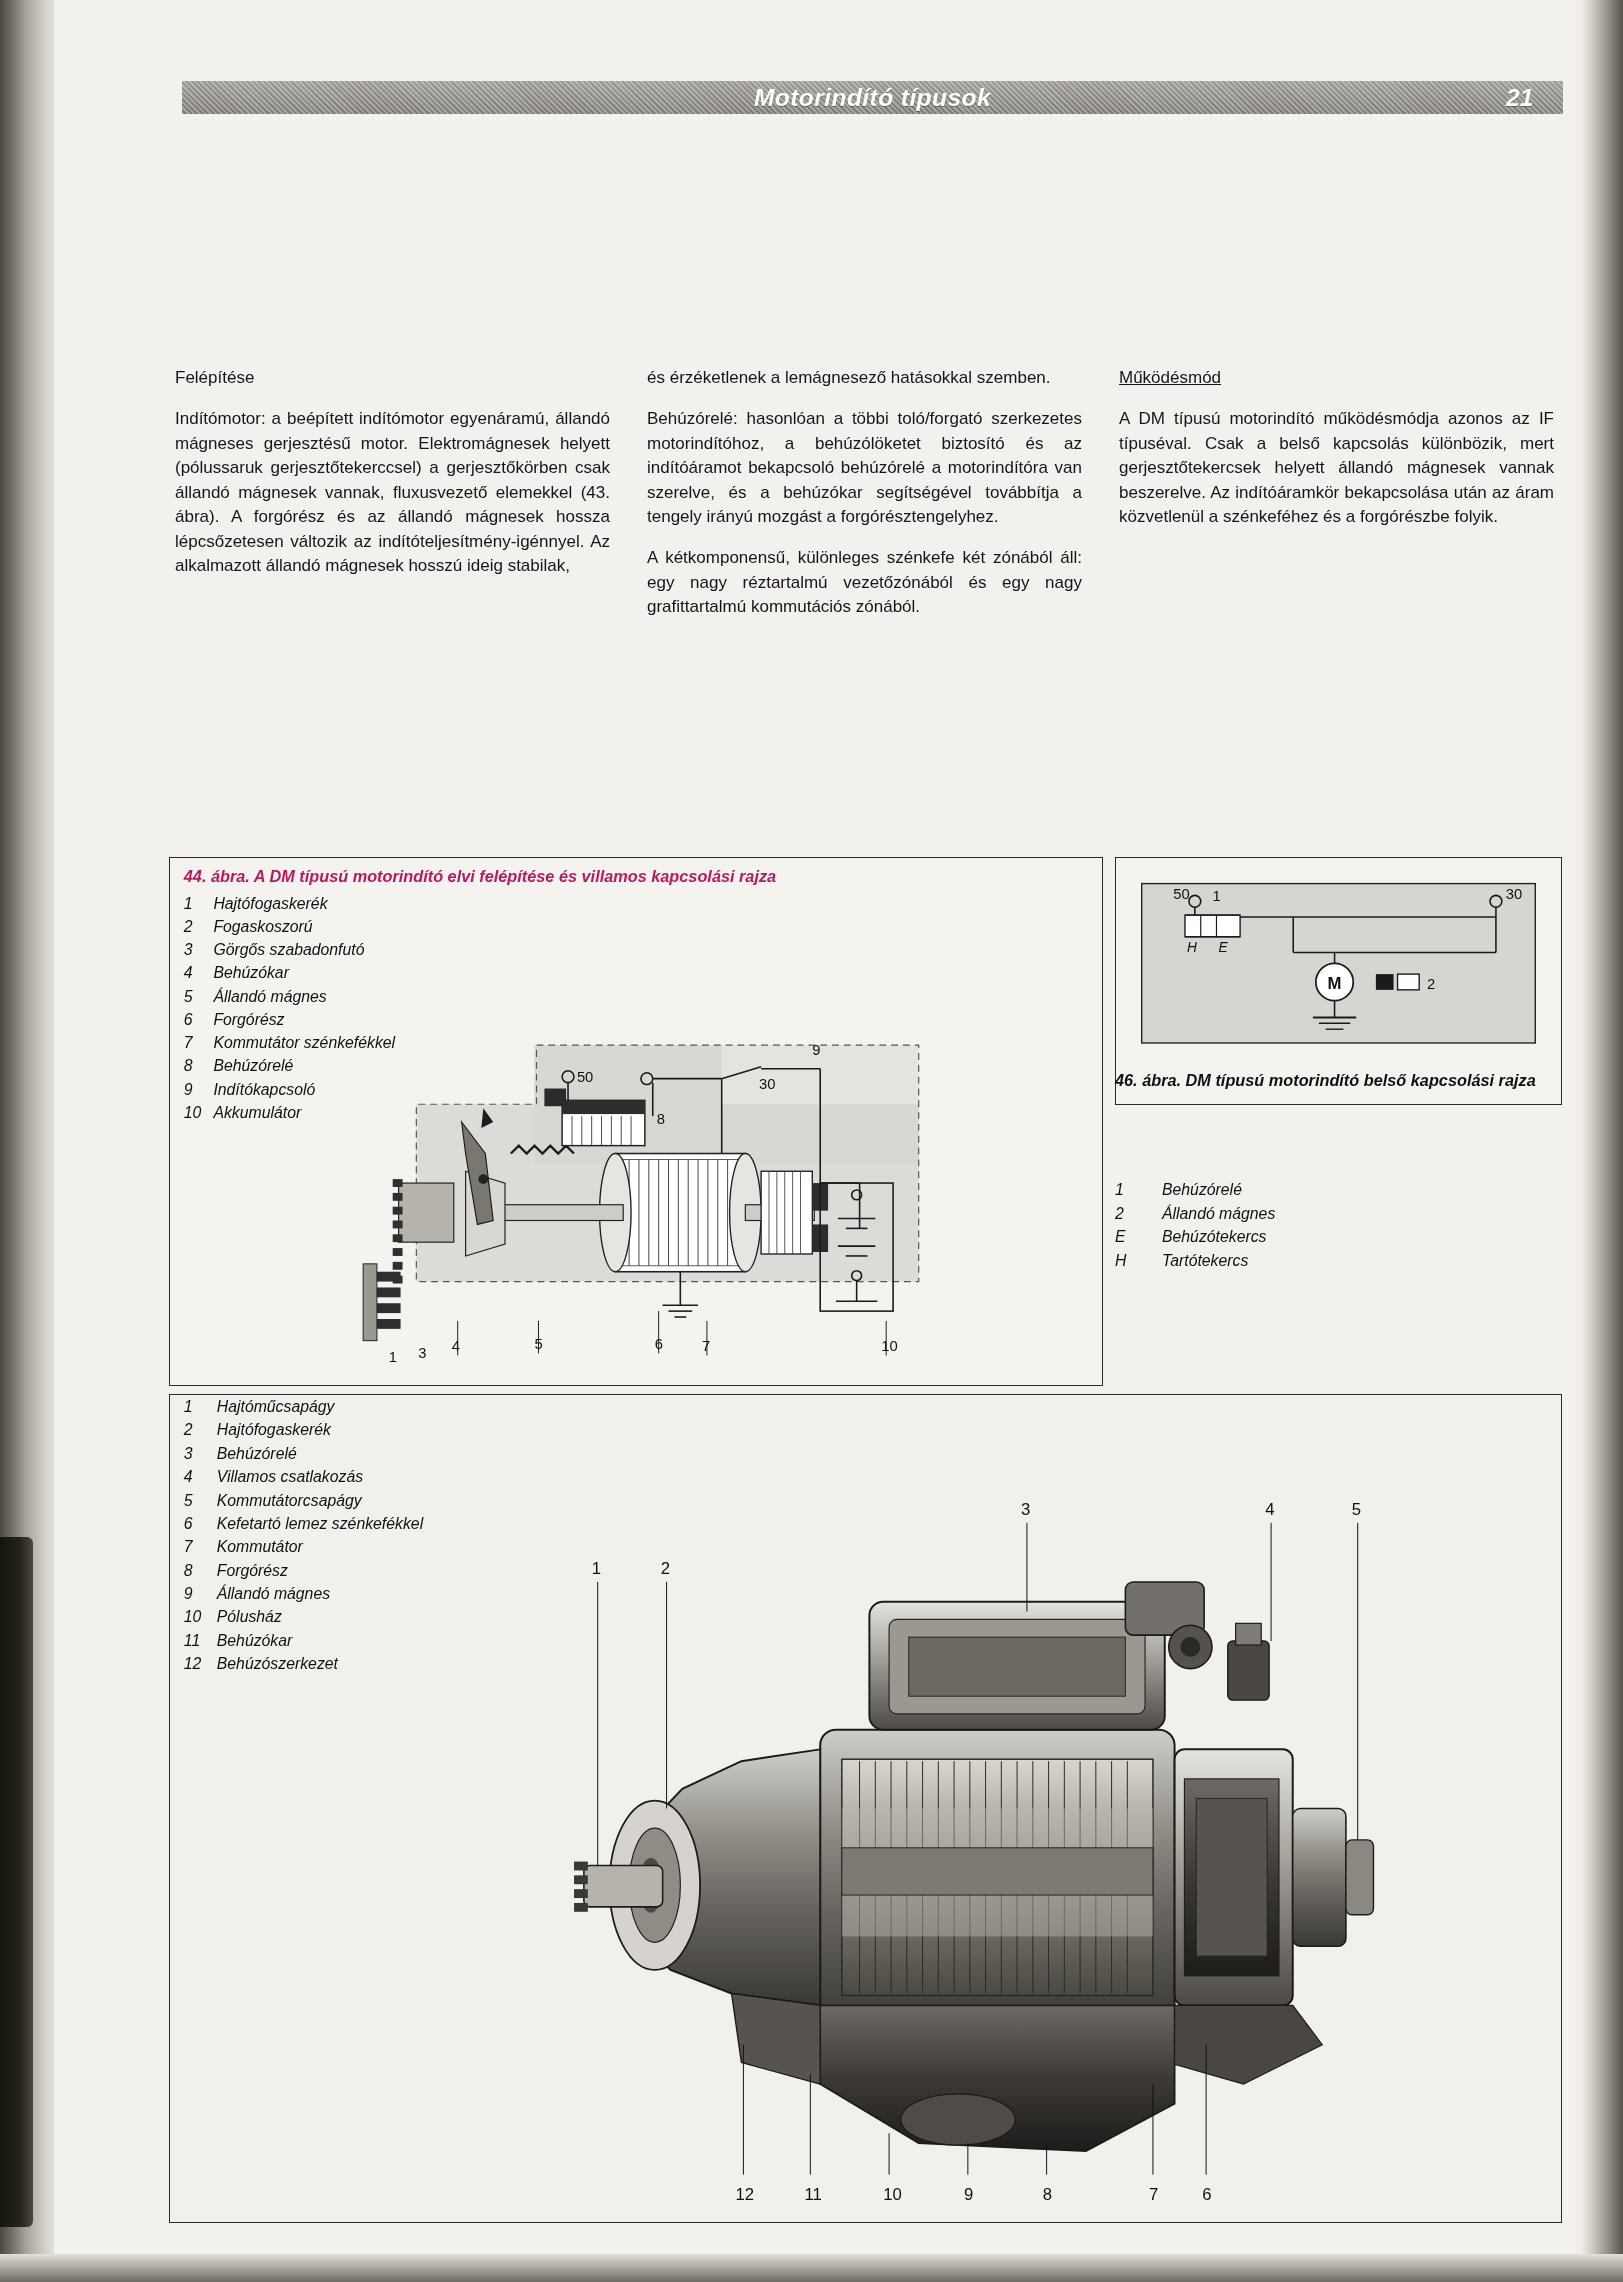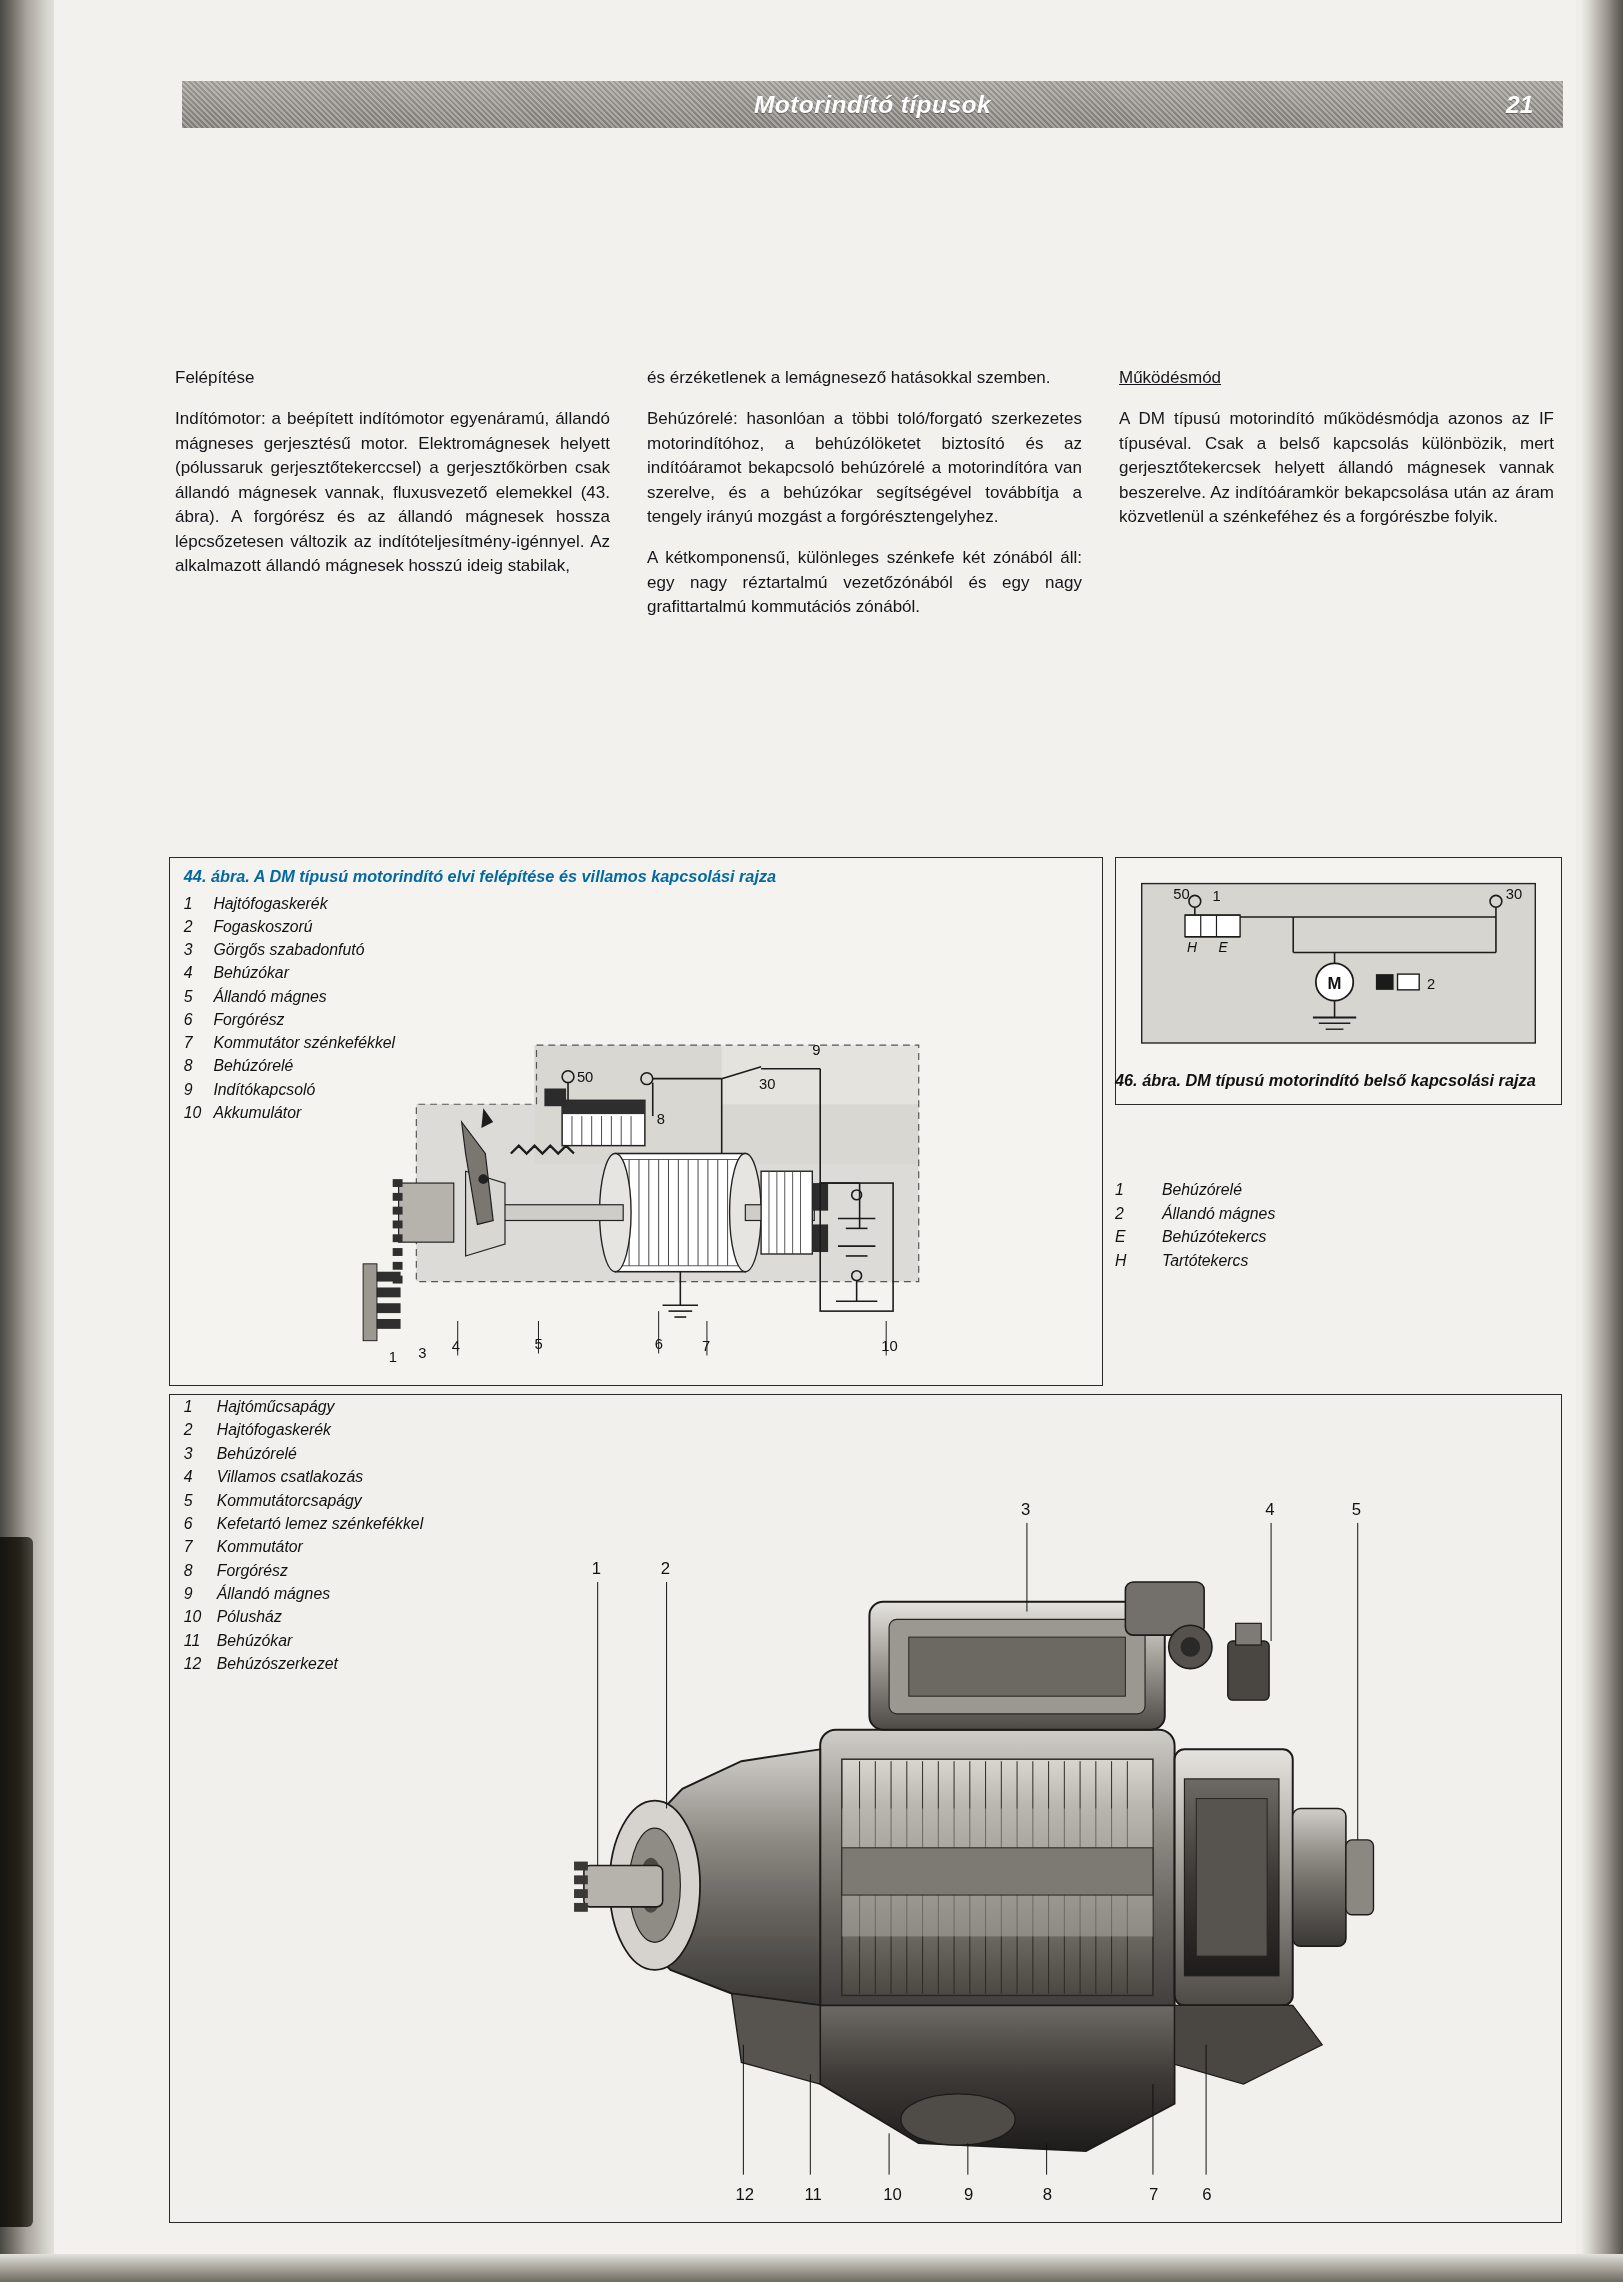--- a/index.html
+++ b/index.html
@@ -45,21 +45,21 @@
     position: absolute;
     left: 54px; top: 0;
     width: 1522px; height: 2261px;
     background: #f2f1ed;
   }
 
   
   .header-bar {
     position: absolute;
     left: 182px; top: 81px;
-    width: 1381px; height: 47px;
+    width: 1381px; height: 33px;
     background:
       repeating-linear-gradient(45deg, rgba(255,255,255,0.30) 0 2px, rgba(0,0,0,0) 2px 3.9px),
       linear-gradient(180deg, #9d9a94 0%, #8d8a84 50%, #7e7b76 100%);
     display: flex;
     align-items: center;
     justify-content: center;
   }
   .header-title {
     font-style: italic;
     font-weight: bold;
@@ -107,21 +107,21 @@
     position: absolute;
     left: 169px; top: 857px;
     width: 932px; height: 527px;
     border: 1.5px solid #2a2a2a;
     background: #f4f3ef;
   }
   .fig-cap {
     font-style: italic;
     font-weight: bold;
     font-size: 16.3px;
-    color: #0369a1;
+    color: #be185d;
     margin: 8.9px 0 5.9px 13.8px;
   }
   .legend {
     margin-left: 13.8px;
     font-style: italic;
     font-size: 15.8px;
     line-height: 1.47;
     color: #111;
   }
   .legend .row { display: flex; }

